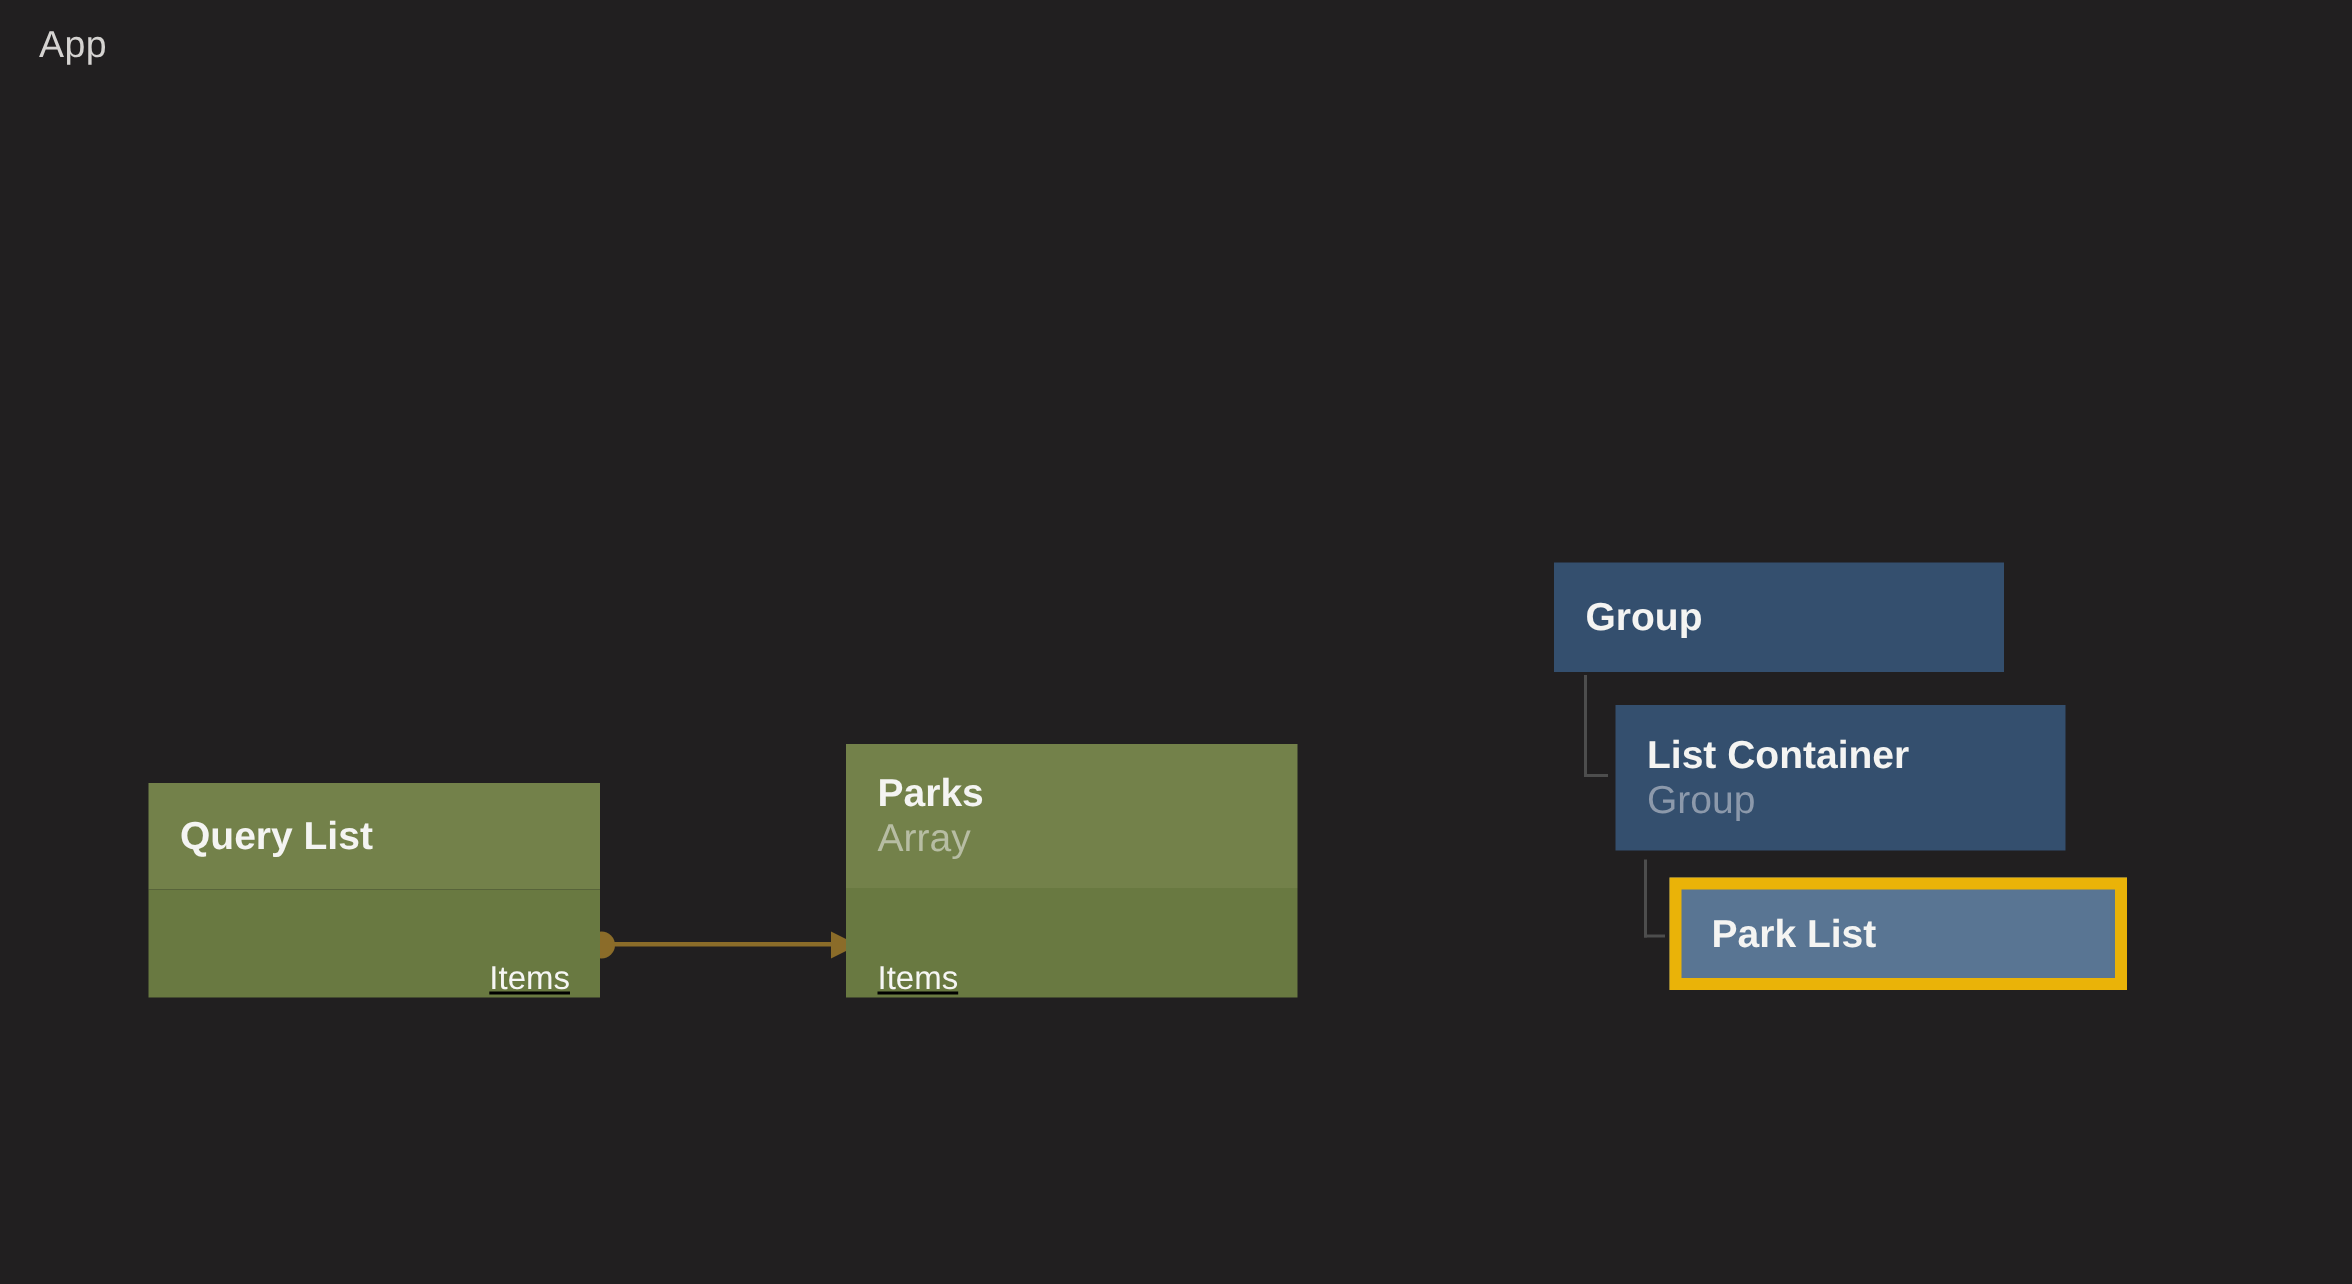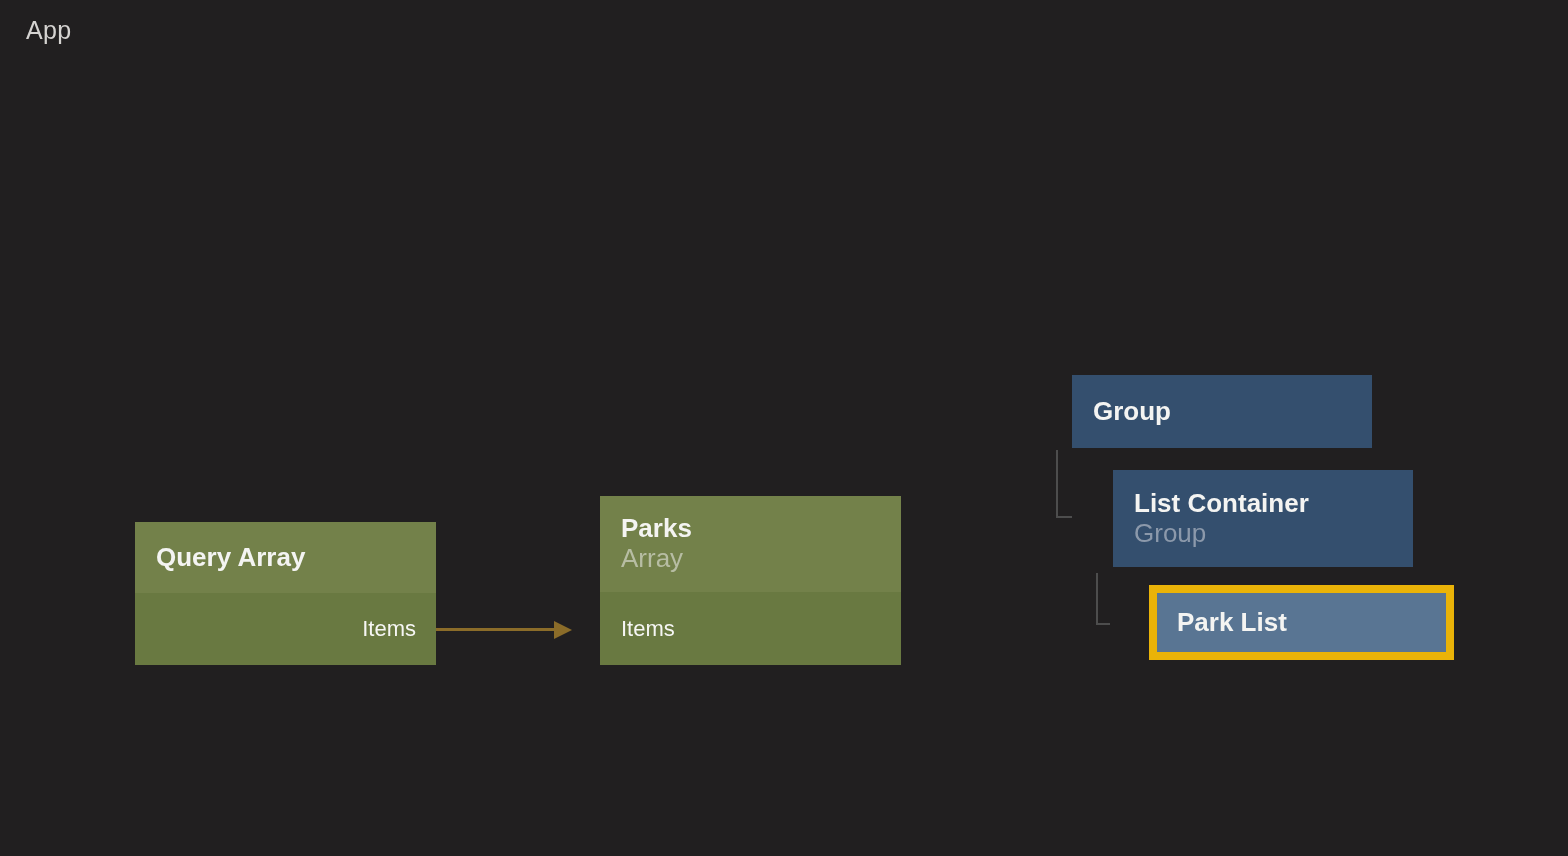--- a/index.html
+++ b/index.html
@@ -28,21 +28,20 @@
     font-weight: 400;
     color: #d5d3d1;
     letter-spacing: 0.3px;
     cursor: default;
   }
 
   
   .node {
     position: absolute;
     box-sizing: border-box;
-    margin-left: 36px;
   }
 
   .node-title {
     font-size: 26px;
     font-weight: 600;
     color: #f4f4f2;
     white-space: nowrap;
     line-height: 1.15;
   }
 
@@ -69,24 +68,25 @@
     width: 100%;
     background: #697941;
     display: flex;
     align-items: center;
   }
 
   .data-node .node-subtitle { color: #b7bda3; }
 
   .port {
     display: flex;
-    align-items: center;
+    align-items: flex-end;
     width: 100%;
     height: 100%;
     box-sizing: border-box;
+    text-decoration: underline;
   }
   .port span {
     font-size: 22px;
     color: #f6f6f4;
     white-space: nowrap;
   }
   .port-out { justify-content: flex-end; padding-right: 20px; }
   .port-in  { justify-content: flex-start; padding-left: 21px; }
 
   #node-query-sheet {
@@ -183,21 +183,21 @@
     <div class="edge-line"></div>
     <div class="edge-dot"></div>
     <div class="edge-arrow"></div>
   </div>
 
   <div class="tree-line" id="tree-a"></div>
   <div class="tree-line" id="tree-b"></div>
 
   <div class="node data-node" id="node-query-sheet">
     <div class="node-header">
-      <span class="node-title">Query Array</span>
+      <span class="node-title">Query List</span>
     </div>
     <div class="node-body">
       <div class="port port-out">
         <span>Items</span>
       </div>
     </div>
   </div>
 
   <div class="node data-node" id="node-parks">
     <div class="node-header">

